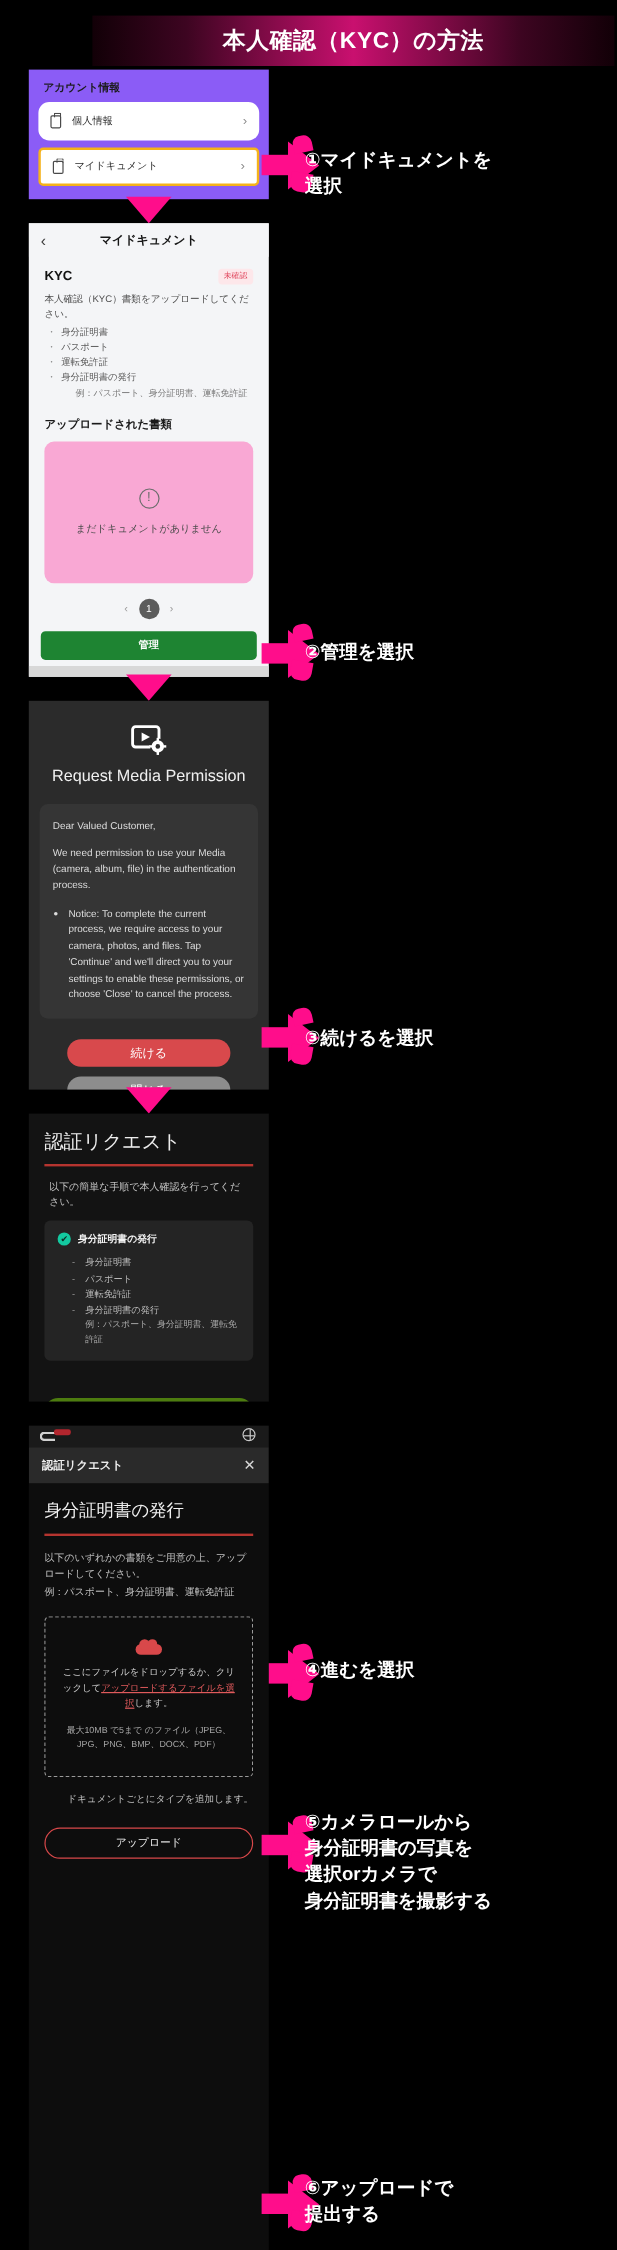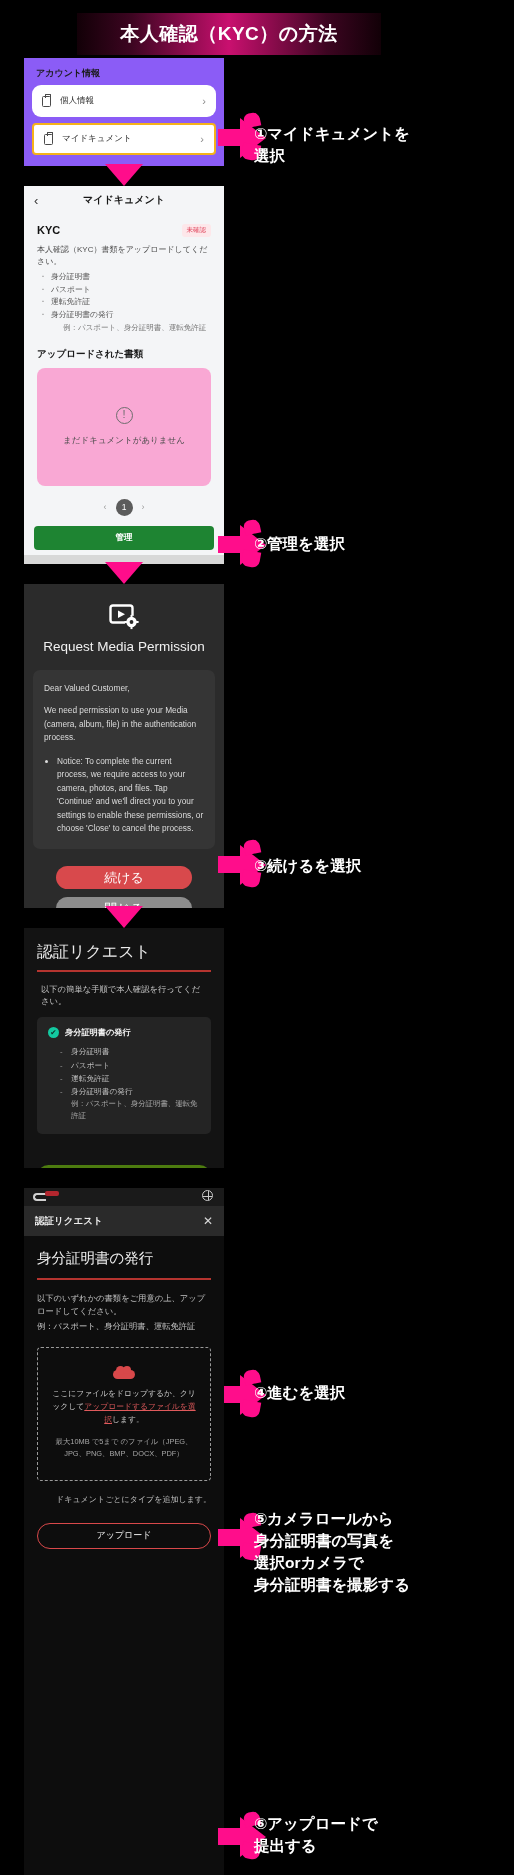--- a/index.html
+++ b/index.html
@@ -8,21 +8,21 @@
     width: 514px;
     height: 1875px;
     background: #000000;
     font-family: "Liberation Sans", "DejaVu Sans", sans-serif;
     overflow: hidden;
   }
   .page { position: relative; width: 514px; height: 1875px; background: #000; }
 
   
   .banner {
-    position: absolute; left: 77px; top: 13px; width: 304px; height: 42px;
+    position: absolute; left: 77px; top: 13px; width: 435px; height: 42px;
     background: linear-gradient(90deg, #120007 0%, #3d0521 18%, #c9106f 50%, #3d0521 82%, #120007 100%);
     display: flex; align-items: center; justify-content: center;
   }
   .banner-text {
     color: #ffffff; font-size: 19px; font-weight: bold; letter-spacing: .5px;
     white-space: nowrap;
   }
 
   
   .panel { position: absolute; left: 24px; width: 200px; overflow: hidden; }
@@ -113,21 +113,21 @@
   .perm-card {
     margin: 16px 9px 0; background: #353535; border-radius: 7px; padding: 12px 11px 14px;
   }
   .perm-p { color: #dcdcdc; font-size: 8.3px; line-height: 1.62; }
   .perm-p + .perm-p { margin-top: 9px; }
   .perm-bullets { margin-top: 10px; padding-left: 13px; }
   .perm-bullets li { color: #dcdcdc; font-size: 8.3px; line-height: 1.62; }
   .perm-actions { padding: 17px 32px 0; display: flex; flex-direction: column; gap: 8px; }
   .btn-pill {
     height: 23px; border-radius: 12px; display: flex; align-items: center; justify-content: center;
-    font-size: 13px; color: #ffffff;
+    font-size: 10px; color: #ffffff;
   }
   .btn-continue { background: #d8494c; }
   .btn-close { background: #8d8d8d; }
 
   
   #panel4 { top: 928px; height: 240px; background: #131313; }
   .p4-title { padding: 14px 13px 0; color: #ededed; font-size: 16px; }
   .p4-rule { margin: 7px 13px 0; height: 1.5px; background: #b5342f; }
   .p4-desc { padding: 11px 17px 0; color: #c6c6c6; font-size: 8.3px; line-height: 1.5; }
   .p4-card { margin: 10px 13px 0; background: #242424; border-radius: 5px; padding: 10px 11px 12px; }

